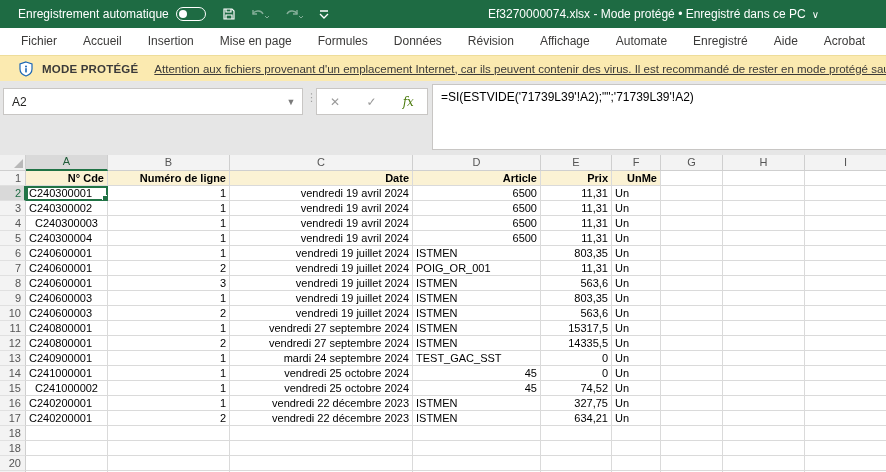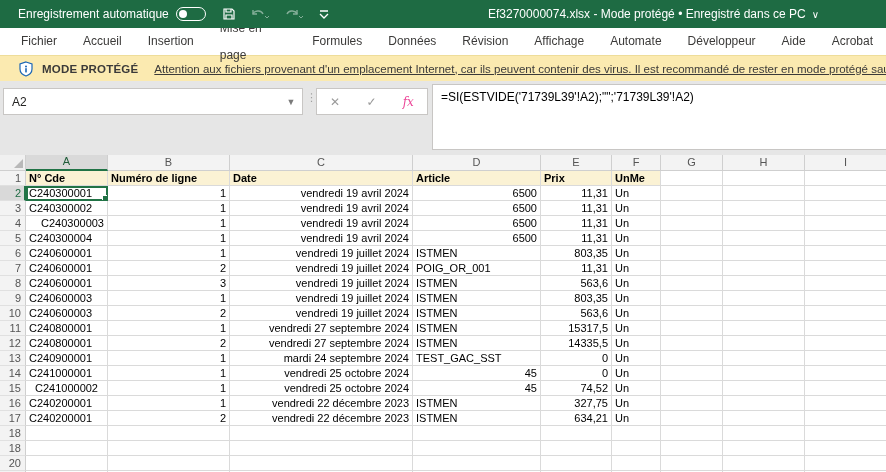--- a/index.html
+++ b/index.html
@@ -28,36 +28,36 @@
   .banner .bmsg { text-decoration:underline; }
 
   
   .fbar { position:relative; height:74px; background:#e6e6e6; }
   .namebox { position:absolute; left:3px; top:7px; width:300px; height:27px; background:#fff; border:1px solid #c8c6c4; display:flex; align-items:center; font-size:12px; color:#252423; }
   .namebox .nbtext { flex:1; padding-left:8px; }
   .namebox .nbarrow { width:22px; text-align:center; color:#7a7a7a; font-size:9px; }
   .fdots { position:absolute; left:306px; top:10px; color:#a0a0a0; font-size:11px; letter-spacing:0; }
   .fxbtns { position:absolute; left:316px; top:7px; width:112px; height:27px; background:#fff; border:1px solid #c8c6c4; display:flex; align-items:center; justify-content:space-around; }
   .fxbtns .b { color:#9a9a9a; font-size:12px; }
-  .fxbtns .fx { color:#ec4899; font-style:italic; font-family:"DejaVu Serif", serif; font-size:12px; }
+  .fxbtns .fx { color:#4d7c0f; font-style:italic; font-family:"DejaVu Serif", serif; font-size:12px; }
   .formulabox { position:absolute; left:432px; top:3px; right:0; height:66px; background:#fff; border:1px solid #c8c6c4; border-right:none; font-size:12px; color:#000; padding:5px 8px; white-space:nowrap; overflow:hidden; }
 
   
   .grid { position:relative; width:887px; background:#fff; }
   .gridrow { display:flex; }
   .colhead { height:16px; }
   .colhead .corner { width:26px; background:#f0f0f0; border-right:1px solid #cfcfcf; border-bottom:1px solid #cfcfcf; position:relative; }
   .colhead .corner:after { content:""; position:absolute; right:2px; bottom:2px; border-left:9px solid transparent; border-bottom:9px solid #b8b8b8; }
   .ch { background:#f3f3f3; border-right:1px solid #cfcfcf; border-bottom:1px solid #cfcfcf; font-size:11px; color:#555; text-align:center; line-height:15px; }
   .ch.hl { background:#d9d9d9; border-bottom:2px solid #217346; color:#1e5c38; line-height:13px; }
   .gut { width:26px; background:#f3f3f3; border-right:1px solid #cfcfcf; border-bottom:1px solid #e0e0e0; font-size:11px; color:#555; text-align:right; padding-right:4px; line-height:15px; }
   .gut.hl { background:#d9d9d9; border-right:2px solid #217346; color:#1e6b43; padding-right:3px; }
   .datarow { height:15px; }
   .cell { border-right:1px solid #dadada; border-bottom:1px solid #dadada; font-size:11px; line-height:14px; color:#000; padding:0 3px; overflow:hidden; white-space:nowrap; position:relative; }
-  .cell.thead { background:#fbf2d4; font-weight:bold; text-align:left; color:#000; }
+  .cell.thead { background:#fbf2d4; font-weight:bold; text-align:right; color:#000; }
   .cell.sel { outline:2px solid #217346; outline-offset:-2px; z-index:2; }
   .cell.sel .handle { position:absolute; right:0px; bottom:0px; width:5px; height:5px; background:#217346; border-left:1px solid #fff; border-top:1px solid #fff; }
 </style>
 </head>
 <body>
 
 <div id="app">
 
   <div class="titlebar">
     <div class="autosave">
@@ -94,21 +94,21 @@
   <div class="ribbon-tabs" id="ribbon-tabs">
       <div class="tab">Fichier</div>
       <div class="tab">Accueil</div>
       <div class="tab">Insertion</div>
       <div class="tab">Mise en page</div>
       <div class="tab">Formules</div>
       <div class="tab">Données</div>
       <div class="tab">Révision</div>
       <div class="tab">Affichage</div>
       <div class="tab">Automate</div>
-      <div class="tab">Développeur</div>
+      <div class="tab">Enregistré</div>
       <div class="tab">Aide</div>
       <div class="tab">Acrobat</div>
     </div>
 
   <div class="banner">
     <svg class="shield" width="16" height="16" viewBox="0 0 16 16">
         <path d="M8 1l6 2v5c0 4-3 6-6 7-3-1-6-3-6-7V3z" fill="#fff" stroke="#1b66b5" stroke-width="1.2"></path>
         <circle cx="8" cy="5.4" r="1" fill="#1b66b5"></circle>
         <rect x="7.2" y="7.2" width="1.6" height="4.2" fill="#1b66b5"></rect>
       </svg>
@@ -174,21 +174,21 @@
         <div class="cell" style="width: 183px; text-align: right;">vendredi 19 avril 2024</div>
         <div class="cell" style="width: 128px; text-align: right;">6500</div>
         <div class="cell" style="width: 71px; text-align: right;">11,31</div>
         <div class="cell" style="width: 49px; text-align: left;">Un</div>
         <div class="cell" style="width: 62px; text-align: left;"></div>
         <div class="cell" style="width: 82px; text-align: left;"></div>
         <div class="cell" style="width: 82px; text-align: left;"></div>
       </div>
       <div class="gridrow datarow">
         <div class="gut">4</div>
-        <div class="cell" style="width: 82px; text-align: right;">C240300003</div>
+        <div class="cell" style="width: 82px; text-align: center;">C240300003</div>
         <div class="cell" style="width: 122px; text-align: right;">1</div>
         <div class="cell" style="width: 183px; text-align: right;">vendredi 19 avril 2024</div>
         <div class="cell" style="width: 128px; text-align: right;">6500</div>
         <div class="cell" style="width: 71px; text-align: right;">11,31</div>
         <div class="cell" style="width: 49px; text-align: left;">Un</div>
         <div class="cell" style="width: 62px; text-align: left;"></div>
         <div class="cell" style="width: 82px; text-align: left;"></div>
         <div class="cell" style="width: 82px; text-align: left;"></div>
       </div>
       <div class="gridrow datarow">

